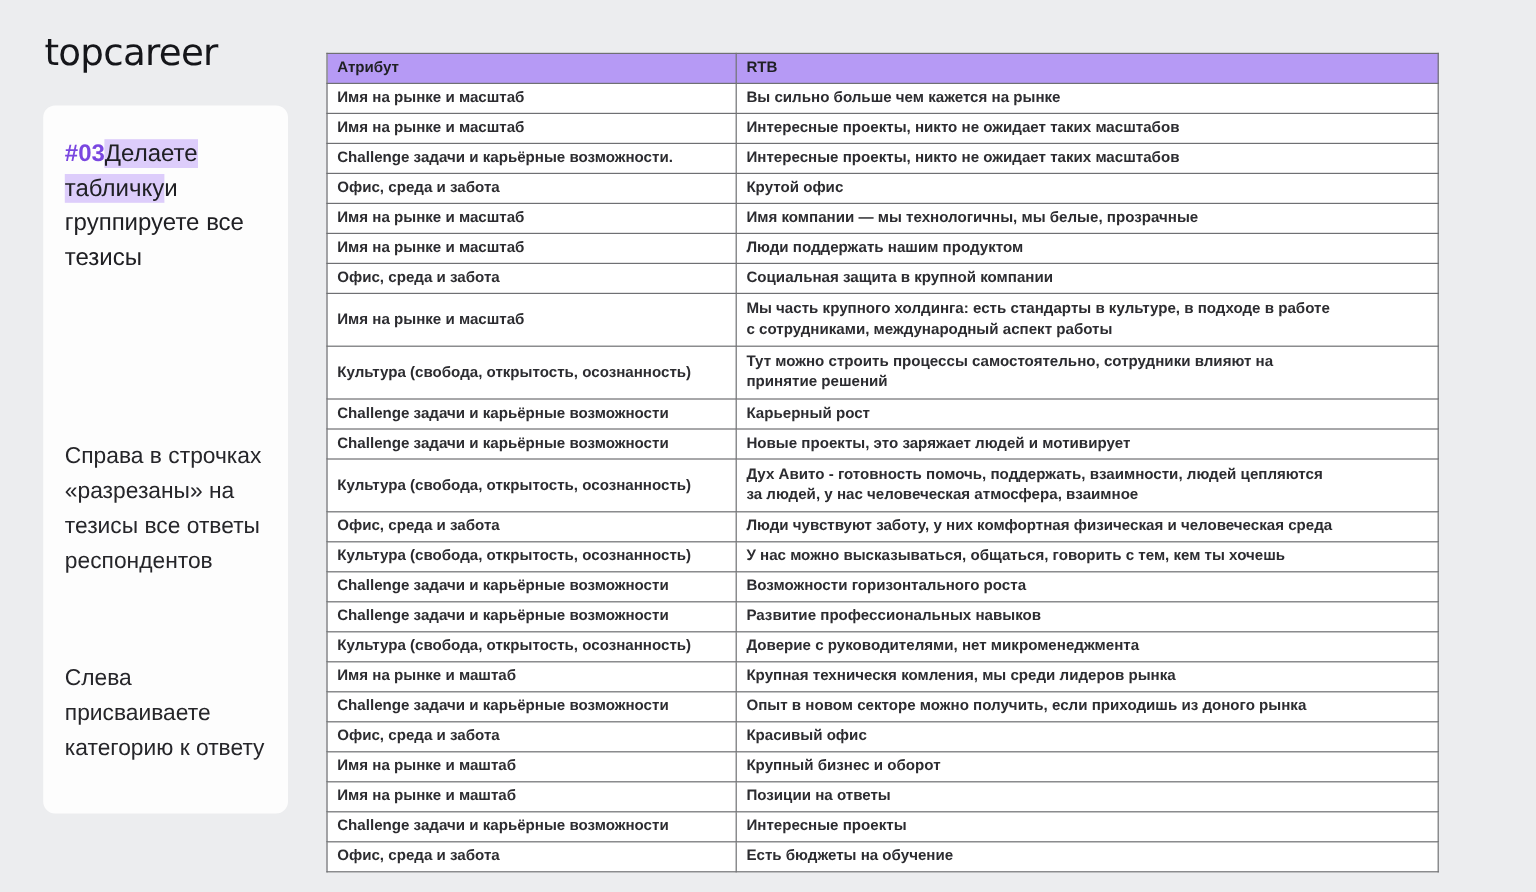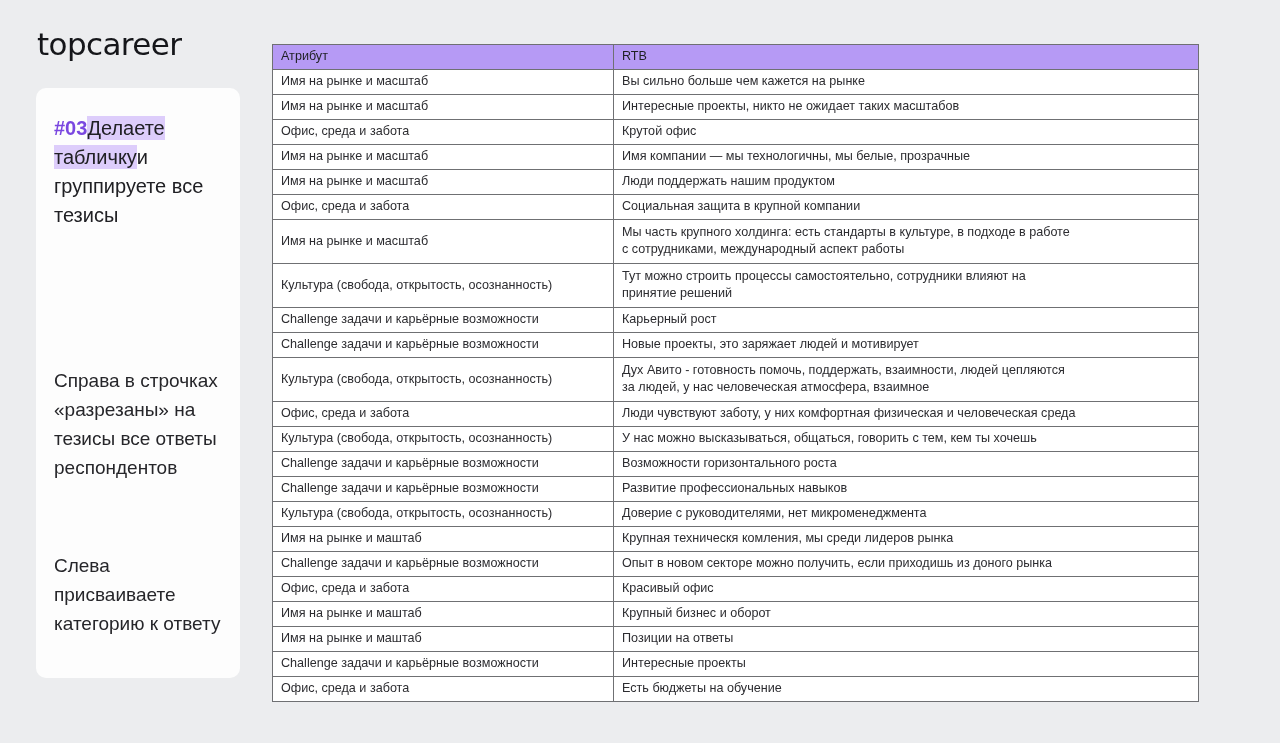--- a/index.html
+++ b/index.html
@@ -100,21 +100,21 @@
   }
   table.grid col.c-attr { width: 341px; }
   table.grid col.c-rtb  { width: 585px; }
 
   table.grid th,
   table.grid td {
     border: 1px solid #6f7073;
     padding: 3px 5px 4px 8px;
     text-align: left;
     vertical-align: middle;
-    font-weight: 400;
+    font-weight: 700;
     line-height: 17px;
     background: #ffffff;
     white-space: pre-line;
   }
   table.grid thead th {
     background: #b69af5;
     color: #1f2024;
     height: 15px;
     padding-top: 3px;
     padding-bottom: 4px;
@@ -167,20 +167,24 @@
       <tbody id="tbody">
           <tr class="single">
             <td class="attr">Имя на рынке и масштаб</td>
             <td class="rtb">Вы сильно больше чем кажется на рынке</td>
           </tr>
           <tr class="single">
             <td class="attr">Имя на рынке и масштаб</td>
             <td class="rtb">Интересные проекты, никто не ожидает таких масштабов</td>
           </tr>
           <tr class="single">
+            <td class="attr">Challenge задачи и карьёрные возможности.</td>
+            <td class="rtb">Интересные проекты, никто не ожидает таких масштабов</td>
+          </tr>
+          <tr class="single">
             <td class="attr">Офис, среда и забота</td>
             <td class="rtb">Крутой офис</td>
           </tr>
           <tr class="single">
             <td class="attr">Имя на рынке и масштаб</td>
             <td class="rtb">Имя компании — мы технологичны, мы белые, прозрачные</td>
           </tr>
           <tr class="single">
             <td class="attr">Имя на рынке и масштаб</td>
             <td class="rtb">Люди поддержать нашим продуктом</td>

